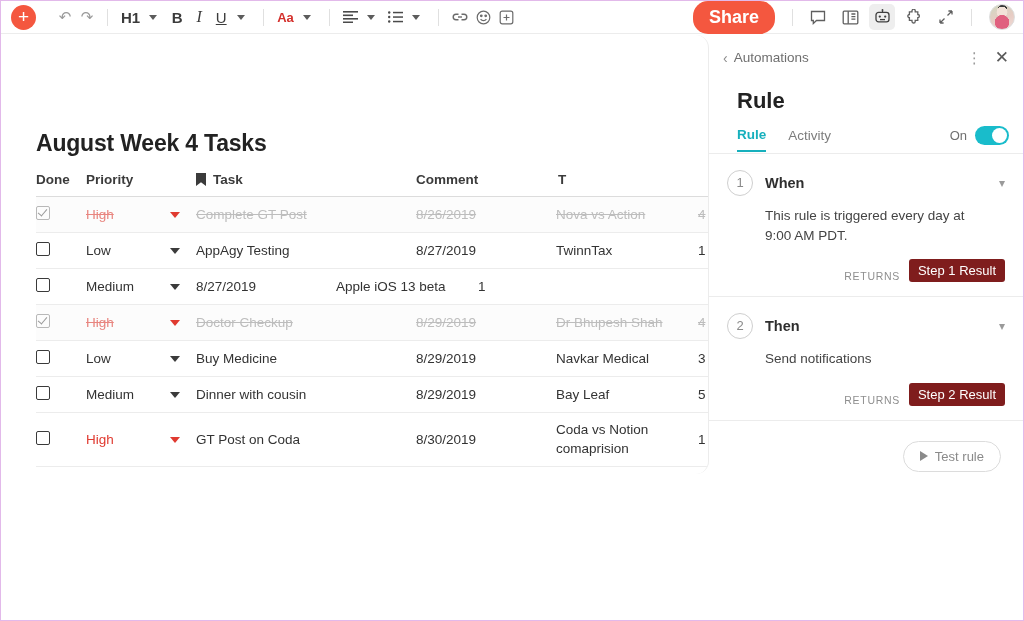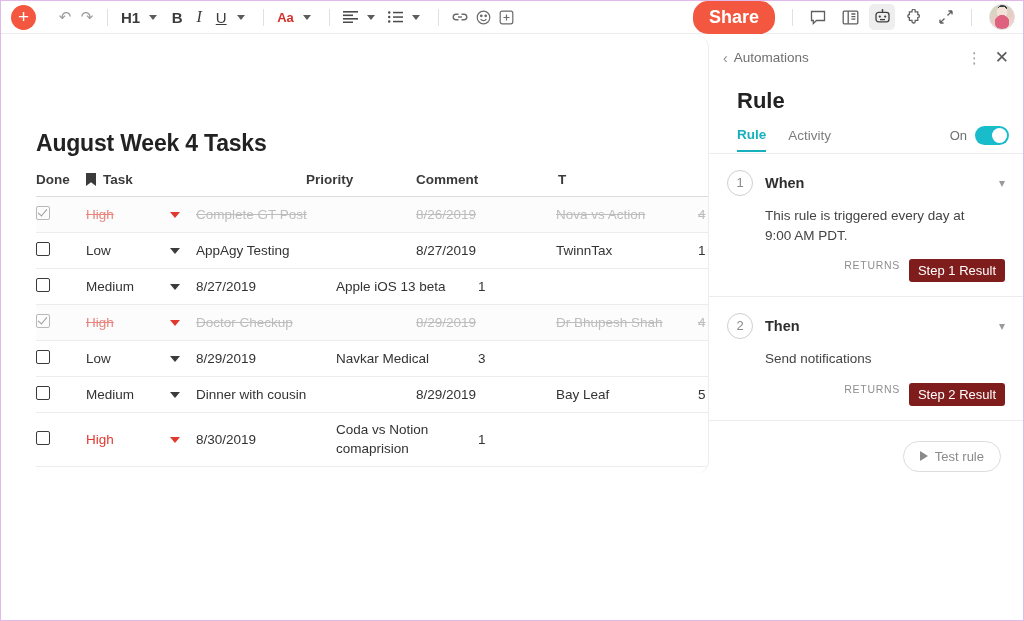--- a/index.html
+++ b/index.html
@@ -218,21 +218,21 @@
   }
   .step-title { font-size: 14.5px; font-weight: bold; color: #2e2e2e; }
   .step-chev {
     margin-left: auto; color: #9a9a9a; font-size: 12px; cursor: pointer;
   }
   .step-desc {
     font-size: 13.5px; color: #444; line-height: 1.45;
     margin: 10px 0 0 38px; padding-right: 18px;
   }
   .returns-row {
-    display: flex; align-items: flex-start; justify-content: flex-end;
+    display: flex; align-items: flex-end; justify-content: flex-end;
     margin-top: 14px;
   }
   .returns-lbl {
     font-size: 10.5px; color: #8e8e8e; letter-spacing: 0.7px;
     margin-right: 9px;
   }
   .result-chip {
     background: #7f1d1d; color: #fff;
     font-size: 13px; padding: 4px 9px; border-radius: 3px;
     cursor: pointer;
@@ -370,24 +370,24 @@
     </div>
   </div>
 
   <div class="doc">
     <div class="doc-title">August Week 4 Tasks</div>
 
     <div class="tbl">
 
       <div class="tbl-row tbl-head">
         <div class="cell c-done">Done</div>
+        <div class="cell c-prio">Priority</div>
         <div class="cell c-task">
           <span class="task-ico"></span><span>Task</span>
         </div>
-        <div class="cell c-prio">Priority</div>
         <div class="cell c-com">Comment</div>
         <div class="cell c-t">T</div>
       </div>
 
       <div class="tbl-row body-row done">
         <div class="cell c-done"><span class="chk checked"></span></div>
         <div class="cell c-prio">
           <span class="prio-label struck high">High</span>
           <span class="prio-caret high"></span>
         </div>
@@ -431,20 +431,21 @@
         <div class="cell c-com struck">Dr Bhupesh Shah</div>
         <div class="cell c-t struck">4</div>
       </div>
 
       <div class="tbl-row body-row">
         <div class="cell c-done"><span class="chk"></span></div>
         <div class="cell c-prio">
           <span class="prio-label">Low</span>
           <span class="prio-caret"></span>
         </div>
+        <div class="cell c-task">Buy Medicine</div>
         <div class="cell c-due">8/29/2019</div>
         <div class="cell c-com">Navkar Medical</div>
         <div class="cell c-t">3</div>
       </div>
 
       <div class="tbl-row body-row">
         <div class="cell c-done"><span class="chk"></span></div>
         <div class="cell c-prio">
           <span class="prio-label">Medium</span>
           <span class="prio-caret"></span>
@@ -454,20 +455,21 @@
         <div class="cell c-com">Bay Leaf</div>
         <div class="cell c-t">5</div>
       </div>
 
       <div class="tbl-row body-row tall">
         <div class="cell c-done"><span class="chk"></span></div>
         <div class="cell c-prio">
           <span class="prio-label high">High</span>
           <span class="prio-caret high"></span>
         </div>
+        <div class="cell c-task">GT Post on Coda</div>
         <div class="cell c-due">8/30/2019</div>
         <div class="cell c-com" style="line-height:1.35;">Coda vs Notion comaprision</div>
         <div class="cell c-t">1</div>
       </div>
     </div>
 
     <div class="count-row">
       <span class="count-num">7</span>
       <span class="count-lbl">Count</span>
     </div>

